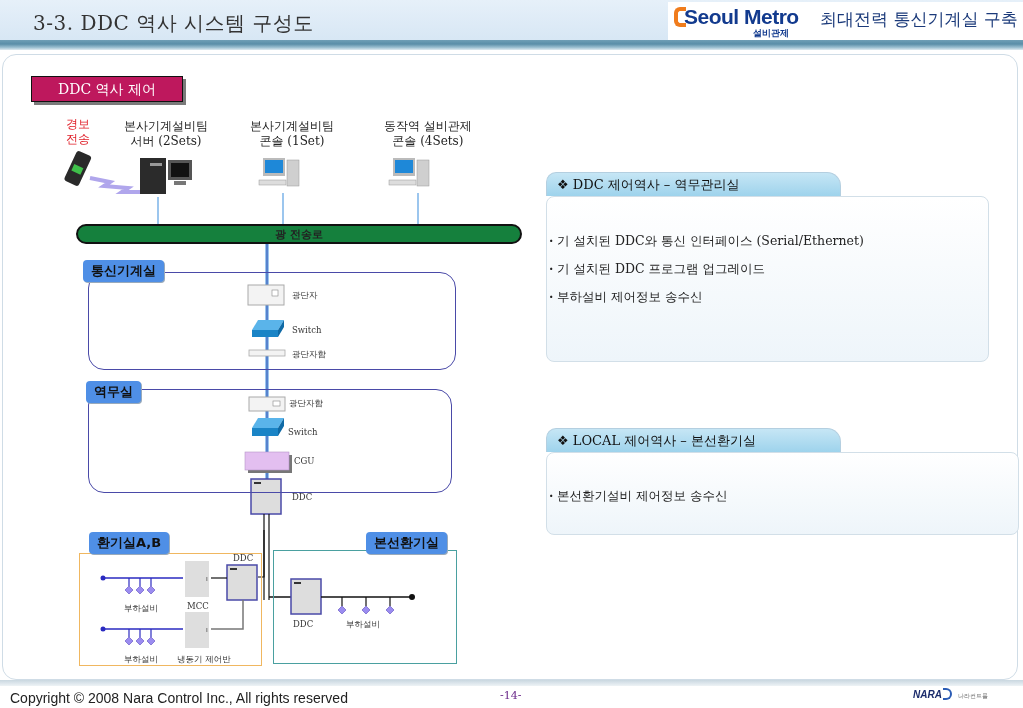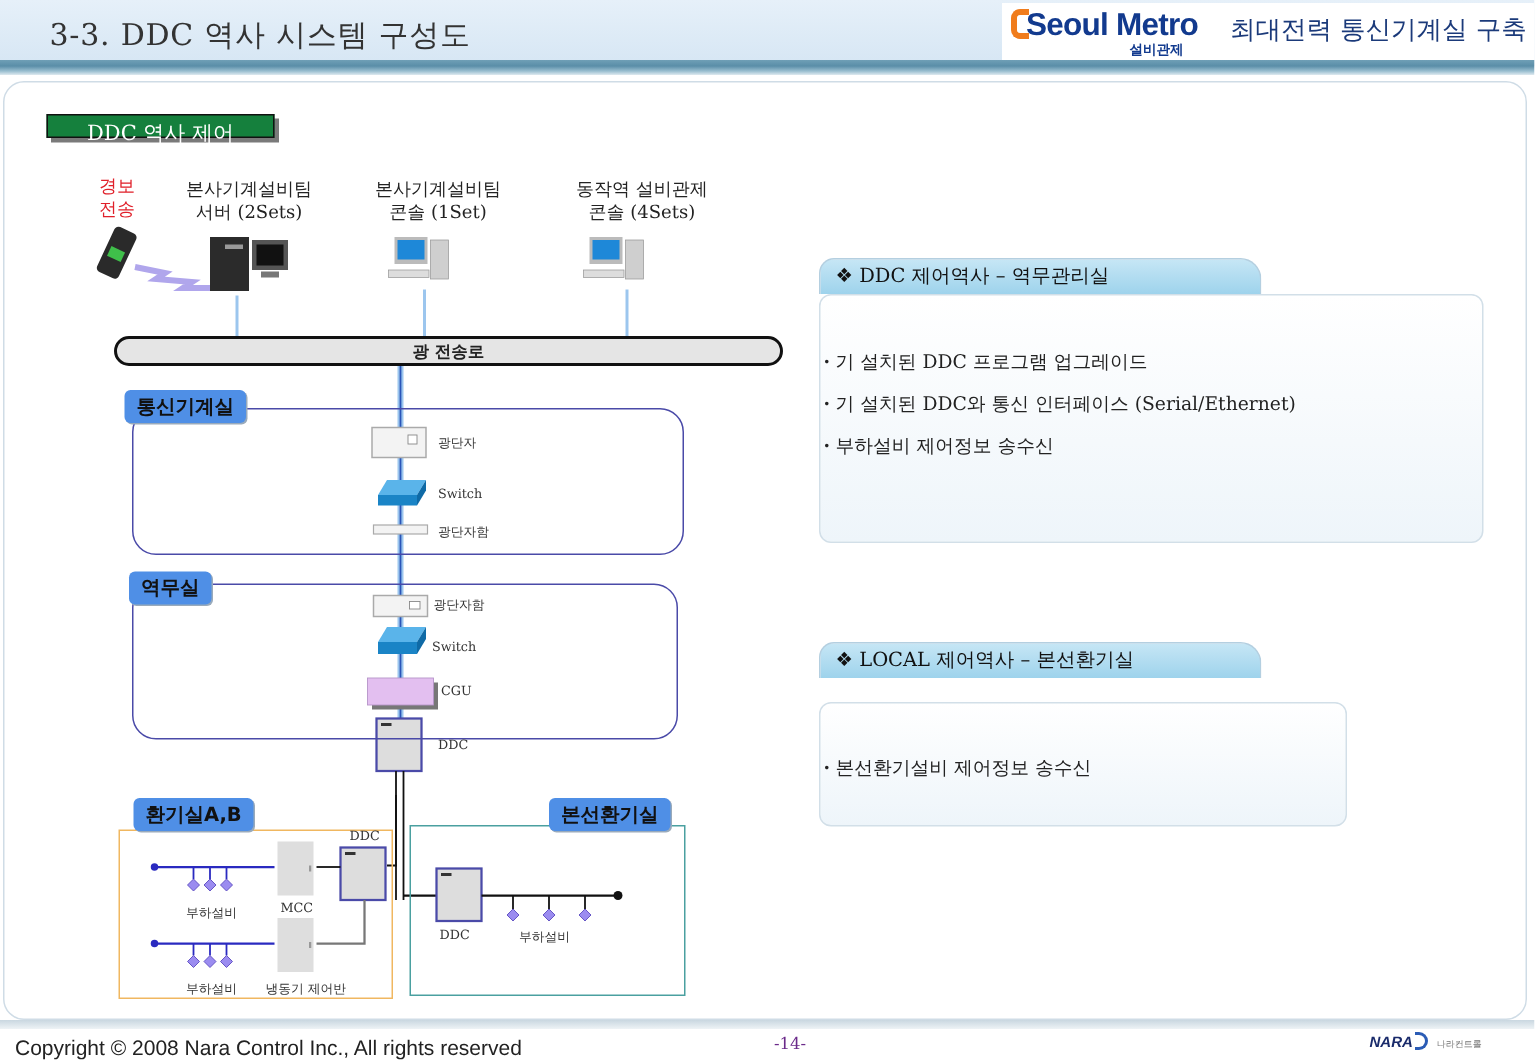--- a/index.html
+++ b/index.html
@@ -19,35 +19,35 @@
   .logo-title { position: absolute; left: 152px; top: 6px; font-size: 17px; color: #1b3a7a; }
 
   
   .frame { position: absolute; left: 2px; top: 54px; width: 1016px; height: 626px;
     border: 1px solid #cfdce6; border-radius: 14px; }
 
   
   .footer-band { position: absolute; left: 0; top: 680px; width: 1023px; height: 6px;
     background: linear-gradient(180deg, #c9d7e0, #eef3f6); }
   .copyright { position: absolute; left: 10px; top: 690px; font-family: "Liberation Sans", sans-serif; font-size: 14px; color: #222; }
-  .page-num { position: absolute; left: 500px; top: 689px; font-size: 11px; color: #6b2a8a; margin-left: 16px; }
+  .page-num { position: absolute; left: 500px; top: 689px; font-size: 11px; color: #6b2a8a; }
   .nara-logo { position: absolute; left: 913px; top: 688px; font-family: "Liberation Sans", sans-serif; font-style: italic; font-weight: bold; font-size: 10px; color: #1a2b6b; }
   .nara-logo .arc { display: inline-block; width: 9px; height: 12px; border: 2px solid #2b5cb5; border-left: none; border-radius: 0 8px 8px 0; vertical-align: -2px; margin-left: 1px; }
   .nara-sub { font-style: normal; font-weight: normal; font-size: 6px; color: #777; margin-left: 6px; }
 
   
-  .ddc-tag { position: absolute; left: 31px; top: 76px; width: 152px; height: 16px; background: #15803d;
+  .ddc-tag { position: absolute; left: 31px; top: 76px; width: 152px; height: 26px; background: #be185d;
     border: 1px solid #111; box-shadow: 3px 3px 0 #7a7a7a; color: #fff; font-size: 14px; text-align: center; line-height: 24px; }
 
   .lbl { position: absolute; font-size: 12px; color: #222; text-align: center; line-height: 15px; white-space: nowrap; }
   .lbl-red { color: #e0202a; }
   .small { position: absolute; font-size: 8.5px; color: #333; white-space: nowrap; }
 
   
-  .bus { position: absolute; left: 76px; top: 224px; width: 446px; height: 20px; border: 2px solid #111; border-radius: 10px; background: #e5e5e5; }
+  .bus { position: absolute; left: 76px; top: 224px; width: 446px; height: 20px; border: 2px solid #111; border-radius: 10px; background: #15803d; }
   .bus-label { position: absolute; left: 0; top: 1px; width: 100%; text-align: center; font-size: 11px; font-weight: bold; font-family: "DejaVu Sans", sans-serif; }
 
   .room { position: absolute; border: 1.5px solid #4a4aa8; border-radius: 16px; }
   .room-tag { position: absolute; background: #4f8fe6; color: #111; font-family: "DejaVu Sans", sans-serif; font-weight: bold; font-size: 13px; padding: 2px 8px; border-radius: 4px; box-shadow: 1px 1px 0 #9ab; }
 
   .zone-orange { position: absolute; left: 79px; top: 553px; width: 183px; height: 113px; border: 1.5px solid #f0b760; }
   .zone-teal { position: absolute; left: 273px; top: 550px; width: 184px; height: 114px; border: 1.5px solid #4aa0a0; }
 
   
   .panel-tab { position: absolute; height: 24px; border-radius: 10px 14px 0 0;
@@ -250,28 +250,28 @@
 <div class="small" style="left:177px; top:654px;">냉동기 제어반</div>
 
 <div class="zone-teal"></div>
 <div class="room-tag" style="left:366px; top:532px;">본선환기실</div>
 <div class="small" style="left:293px; top:619px;">DDC</div>
 <div class="small" style="left:346px; top:619px;">부하설비</div>
 
 <div class="panel-tab" style="left:546px; top:172px; width:295px;">❖ DDC 제어역사 – 역무관리실</div>
 <div class="panel-body" style="left:546px; top:196px; width:443px; height:166px;">
   <ul style="margin-top:30px;">
+    <li>기 설치된 DDC와 통신 인터페이스 (Serial/Ethernet)</li>
     <li>기 설치된 DDC 프로그램 업그레이드</li>
-    <li>기 설치된 DDC와 통신 인터페이스 (Serial/Ethernet)</li>
     <li>부하설비 제어정보 송수신</li>
   </ul>
 </div>
 
 <div class="panel-tab" style="left:546px; top:428px; width:295px;">❖ LOCAL 제어역사 – 본선환기실</div>
-<div class="panel-body" style="left:546px; top:452px; width:352px; height:83px;margin-top:16px;">
+<div class="panel-body" style="left:546px; top:452px; width:473px; height:83px;">
   <ul style="margin-top:29px;">
     <li>본선환기설비 제어정보 송수신</li>
   </ul>
 </div>
 
 <div class="footer-band"></div>
 <div class="copyright">Copyright ©  2008 Nara Control Inc., All rights reserved</div>
 <div class="page-num">-14-</div>
 <div class="nara-logo"><span>NARA</span><span class="arc"></span><span class="nara-sub">나라컨트롤</span></div>
 

